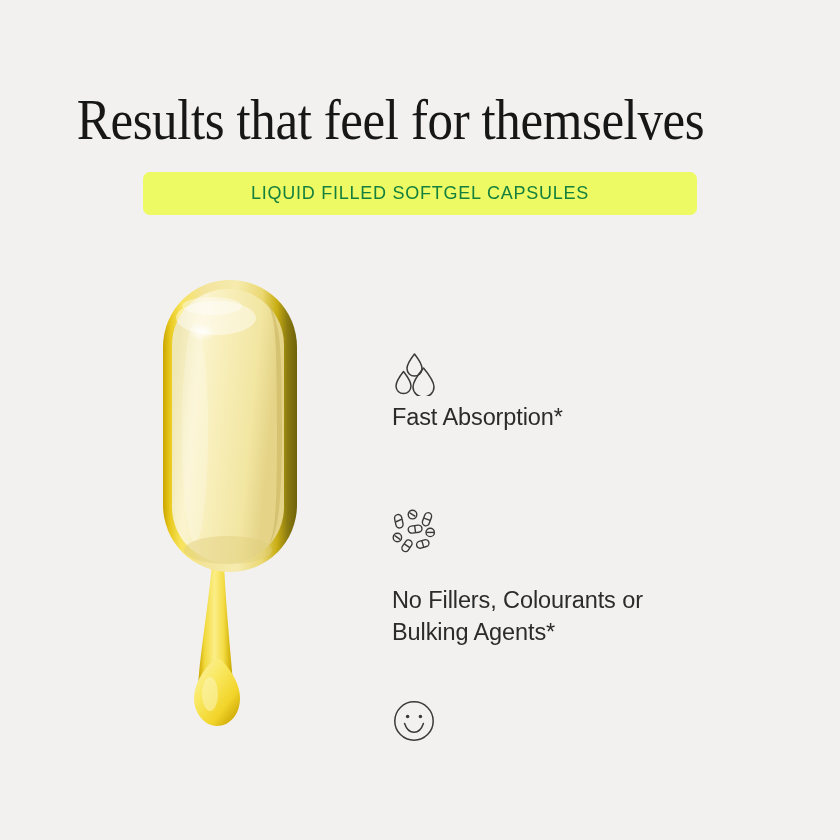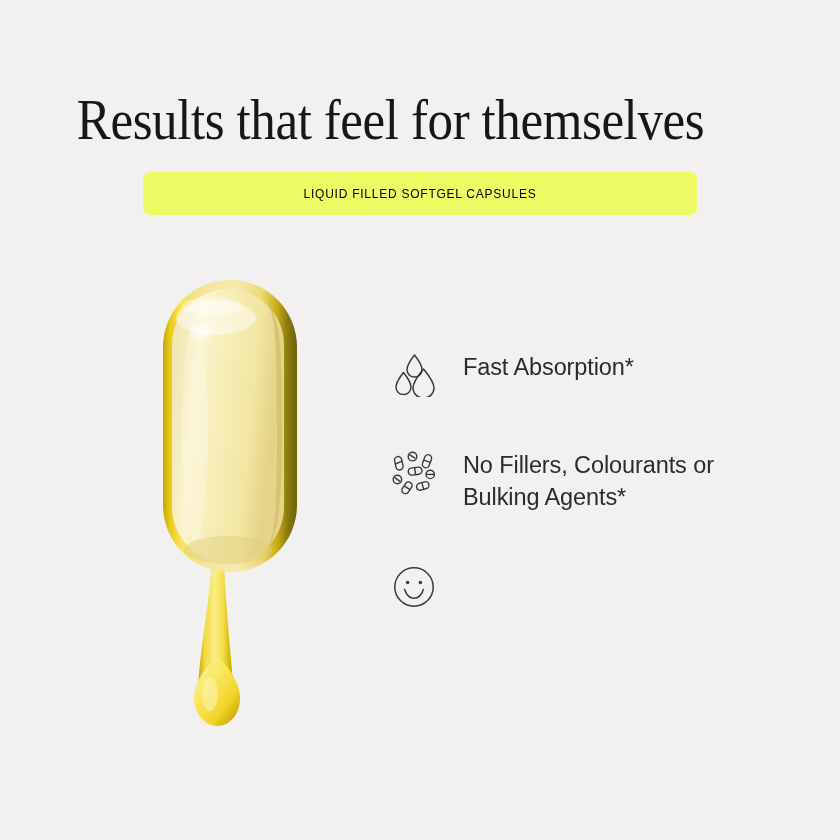--- a/index.html
+++ b/index.html
@@ -48,23 +48,23 @@
     width: 554px;
     height: 43px;
     background: #EDFA63;
     border-radius: 7px;
     display: flex;
     align-items: center;
     justify-content: center;
   }
   .banner-label {
     font-family: "Liberation Sans", sans-serif;
-    font-size: 12px;
+    font-size: 18px;
     letter-spacing: 0.75px;
-    color: #000000;
+    color: #15803d;
     font-weight: 400;
     white-space: nowrap;
   }
 
   
   .capsule-art {
     position: absolute;
     left: 150px;
     top: 262px;
     width: 160px;
@@ -80,20 +80,21 @@
   .features {
     position: absolute;
     left: 392px;
     top: 346px;
     width: 420px;
   }
   .feature {
     display: flex;
     align-items: flex-start;
     margin-bottom: 40px;
+    flex-direction: column;
   }
   .feature:last-child { margin-bottom: 0; }
 
   .feature-icon {
     flex: 0 0 50px;
     width: 50px;
     height: 52px;
     margin-right: 21px;
     display: flex;
     align-items: center;
@@ -108,21 +109,21 @@
     font-size: 23.5px;
     line-height: 32px;
     color: #2b2b2b;
     letter-spacing: -0.1px;
     font-weight: 400;
     padding-top: 3px;
     max-width: 330px;
   }
 
   .feat-1 { margin-top: 2px; }
-  .feat-2 { margin-top: 46px; }
+  .feat-2 { margin-top: 72px; gap: 26px; }
   .feat-3 { margin-top: 48px; }
   .feature { margin-bottom: 0; }
 </style>
 </head>
 <body>
 
 <div class="page">
 
   <div class="headline">Results that feel for themselves</div>
 

